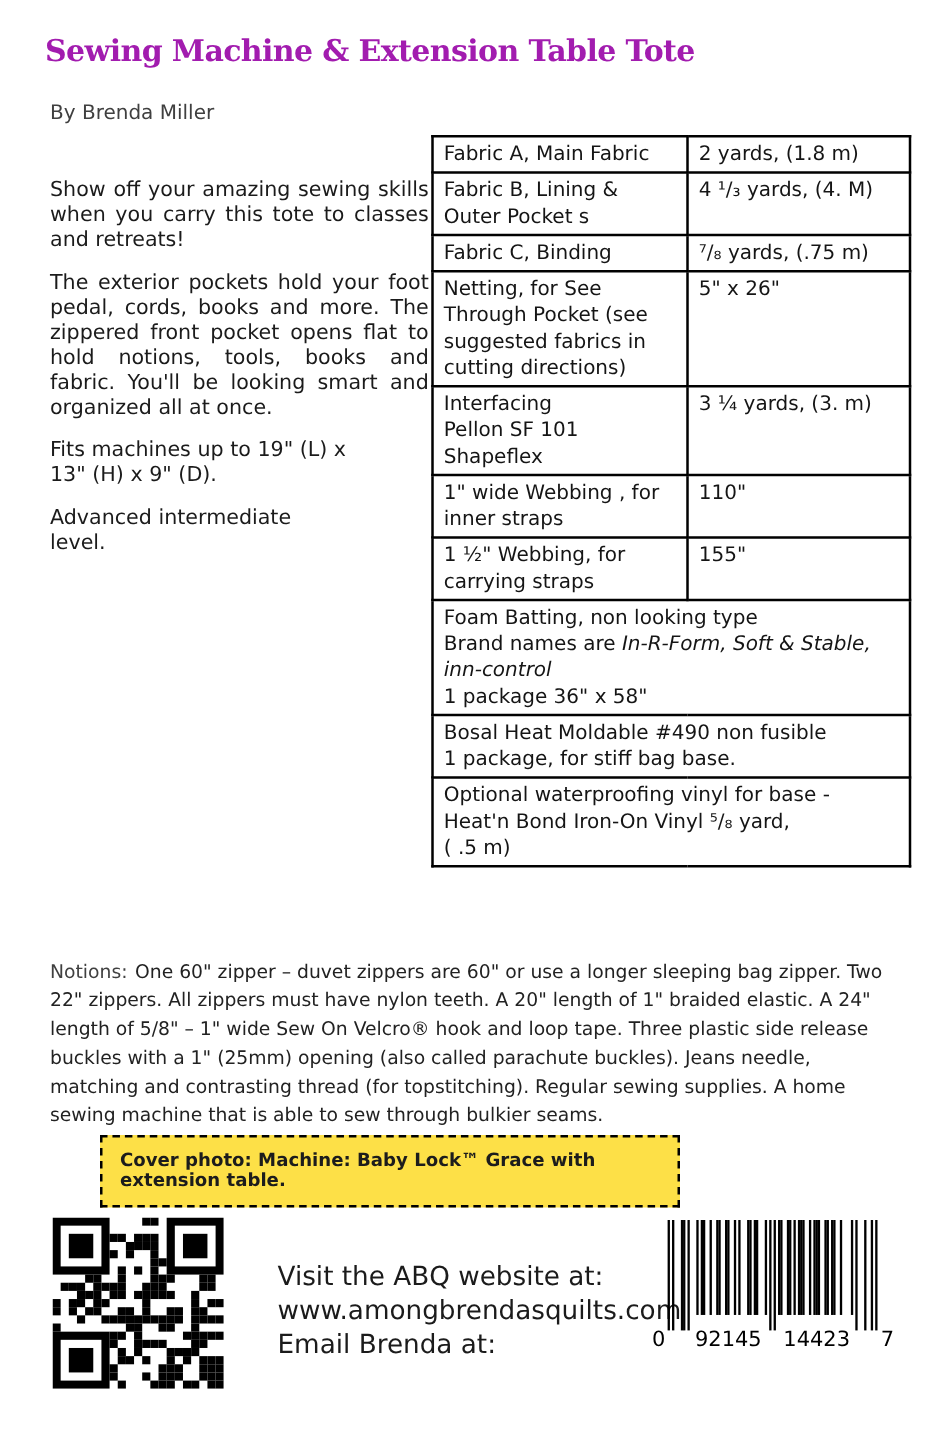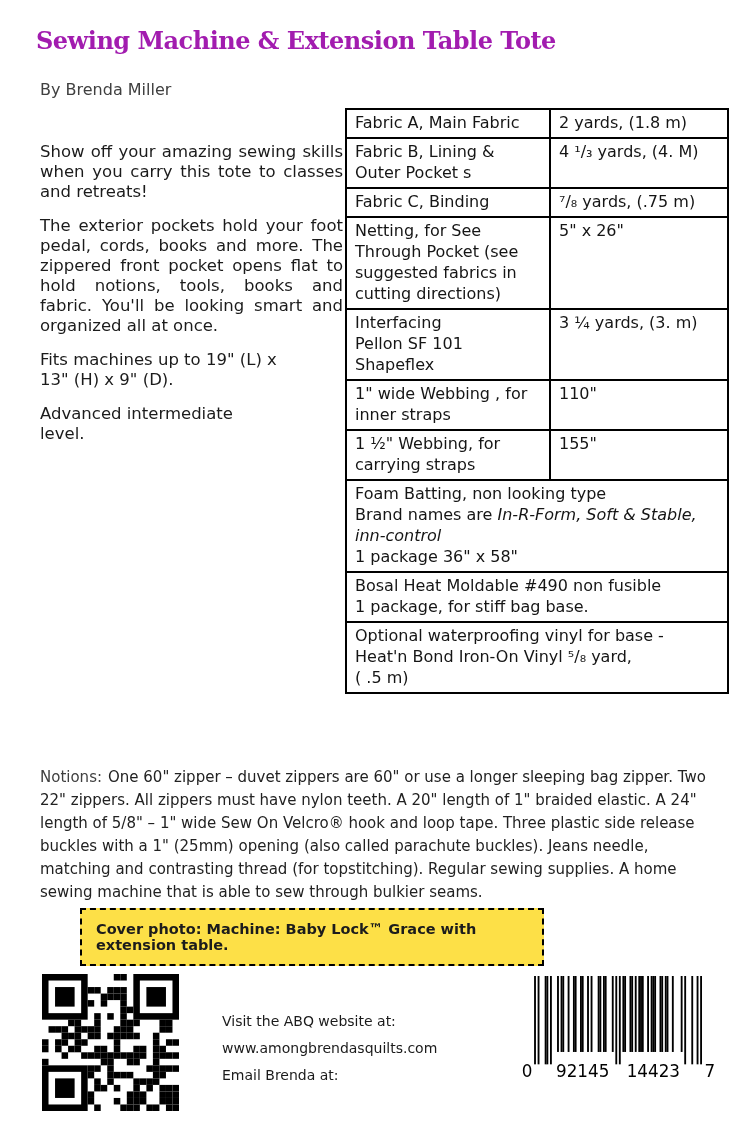--- a/index.html
+++ b/index.html
@@ -25,21 +25,21 @@
   .mat-table td{border:2px solid #000;padding:2px 8px 4px 8px;vertical-align:top;}
   .mat-table td.col-item{width:186px;}
   .notions{position:absolute;left:40px;top:766px;width:672px;font-size:15px;line-height:23px;color:#222;}
   .notions-label{color:#404040;margin-right:6px;}
   .cover-note{
     position:absolute;left:42px;top:908px;width:432px;
     background:#fde047;border:2px dashed #000;padding:11px 14px;
     font-size:14.5px;font-weight:bold;color:#1c1c1c;margin-left:38px;
   }
   .qr{position:absolute;left:42px;top:974px;}
-  .contact{position:absolute;left:222px;top:1008px;font-size:14px;line-height:27px;color:#1b1b1b;}
+  .contact{position:absolute;left:222px;top:1008px;font-size:21px;line-height:27px;color:#1b1b1b;}
   .barcode{position:absolute;left:518px;top:976px;}
   .barcode svg rect{fill:#000;}
   .barcode svg text{font-family:"DejaVu Sans", sans-serif;font-size:9.5px;fill:#000;}
 </style>
 </head>
 <body>
 
 <div class="page">
 
   <div class="title">Sewing Machine &amp; Extension Table Tote</div>

